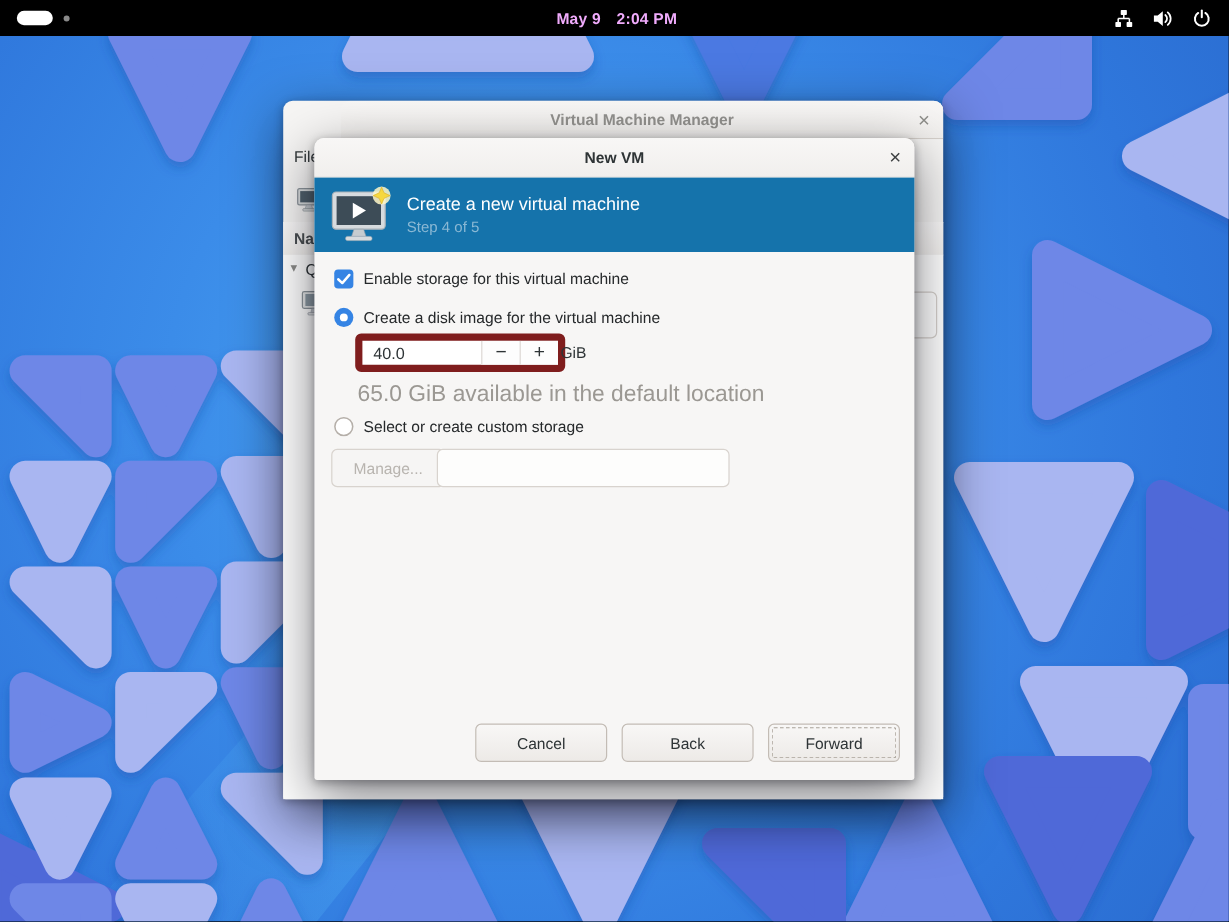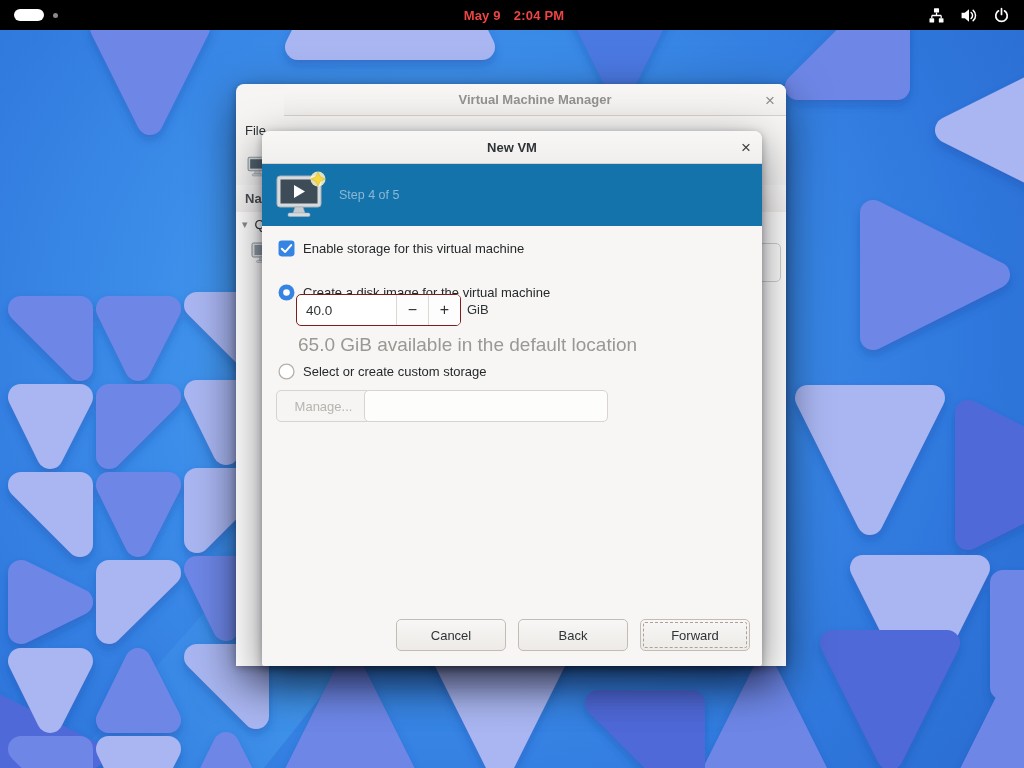--- a/index.html
+++ b/index.html
@@ -9,21 +9,21 @@
   .desktop{position:absolute;left:0;top:30px;width:1024px;height:738px;
     background:radial-gradient(circle at 42% 42%, #4ba6f2 0%, #3b8ce9 40%, #2f77dc 75%, #2a6cd0 100%);}
   .desktop svg{position:absolute;left:0;top:0;}
   
   .topbar{position:absolute;left:0;top:0;width:1024px;height:30px;background:#000;display:flex;
     align-items:center;justify-content:space-between;z-index:50;}
   .tb-left{display:flex;align-items:center;gap:9px;padding-left:14px;height:100%;}
   .pill{display:block;width:30px;height:12px;border-radius:7px;background:#fff;}
   .dot{display:block;width:5px;height:5px;border-radius:50%;background:#8a8a8a;}
   .tb-center{position:absolute;left:4px;right:0;margin:auto;width:fit-content;display:flex;gap:13px;
-    color:#ef4444;font-size:13px;font-weight:700;letter-spacing:.2px;}
+    color:#f0abfc;font-size:13px;font-weight:700;letter-spacing:.2px;}
   .tb-right{display:flex;align-items:center;gap:15px;padding-right:14px;height:100%;}
   
   .window{position:absolute;box-shadow:0 14px 44px rgba(0,0,10,.5), 0 2px 8px rgba(0,0,10,.3);
     border-radius:8px 8px 2px 2px;}
   .titlebar{position:absolute;left:0;top:0;right:0;background:linear-gradient(#f8f7f6,#f1efed);
     border-bottom:1px solid #d5d0cb;border-radius:8px 8px 0 0;display:flex;align-items:center;justify-content:center;}
   .title{font-size:13px;font-weight:700;}
   .closebtn{position:absolute;right:11px;top:50%;transform:translateY(-50%);font-size:17px;line-height:1;cursor:default;}
   
   .vmm{left:236px;top:84px;width:550px;height:582px;background:#f6f5f4;}
@@ -37,53 +37,53 @@
   .vmm-colheader{position:absolute;left:0;top:101px;right:0;height:27px;background:linear-gradient(#fbfafa,#f3f1ef);
     border-bottom:1px solid #d9d5d1;display:flex;align-items:center;padding-left:9px;}
   .vmm-colheader span{font-size:13px;font-weight:700;color:#4a4f52;}
   .vmm-list{position:absolute;left:0;top:128px;right:0;bottom:0;background:#fff;}
   .vmm-row{position:absolute;left:6px;top:5px;display:flex;align-items:center;gap:7px;font-size:13px;color:#2e3436;}
   .expander{color:#8b8b88;font-size:11px;line-height:1;}
   .vm-row-icon{position:absolute;left:14px;top:28px;}
   .partial-entry{position:absolute;left:490px;top:31px;width:53px;height:37px;background:#fff;
     border:1px solid #d5d0cb;border-radius:5px;}
   
-  .dialog{left:262px;top:115px;width:500px;height:535px;background:#f7f6f5;z-index:10;margin-top:16px;}
+  .dialog{left:262px;top:115px;width:500px;height:535px;background:#f7f6f5;z-index:10;}
   .dialog .titlebar{height:32px;}
   .dialog .title{color:#2e3436;}
   .dialog .closebtn{color:#3c3f41;}
   .wizard-header{position:absolute;left:0;top:33px;right:0;height:62px;background:#1573ab;
     display:flex;align-items:center;}
   .wizard-icon{margin-left:12px;}
   .wizard-text{margin-left:13px;display:flex;flex-direction:column;gap:3px;}
   .wizard-title{color:#fff;font-size:15px;font-weight:400;}
   .wizard-step{color:#8ab8d4;font-size:12.5px;}
   .drow{position:absolute;display:flex;align-items:center;}
   .ctl-label{font-size:13px;color:#26292b;}
   .hint{position:absolute;font-size:19px;color:#9b9893;}
-  .spin{position:absolute;display:flex;height:32px;background:#fff;border:1px solid #7f1d1d;border-radius:5px;
+  .spin{position:absolute;display:flex;height:32px;background:#fff;border:6px solid #7f1d1d;border-radius:5px;
     box-sizing:border-box;overflow:hidden;justify-content:space-between;}
   .spin input{width:90px;border:none;outline:none;padding:0 0 0 9px;font-size:13.5px;color:#2e3436;
     font-family:inherit;background:transparent;}
   .spin-btn{width:31px;display:flex;align-items:center;justify-content:center;border-left:1px solid #ddd8d4;
     font-size:16px;color:#2e3436;background:#fdfdfd;cursor:default;user-select:none;}
   .unit{position:absolute;font-size:13px;color:#2e3436;}
   .btn{display:flex;align-items:center;justify-content:center;height:32px;box-sizing:border-box;
     background:linear-gradient(#f8f7f6,#edeae7);border:1px solid #c3bcb5;border-radius:5px;
     font-size:13px;color:#2e3436;cursor:default;}
   .btn.disabled{background:#f6f5f4;border-color:#d8d3ce;color:#b8b4af;}
   .btn.focused{outline:1px dashed #a9a299;outline-offset:-4px;}
   .dis-entry{position:absolute;background:#fdfdfc;border:1px solid #d8d3ce;border-radius:5px;box-sizing:border-box;
     height:32px;}
   .dis-entry input{width:100%;height:100%;border:none;outline:none;background:transparent;}
   .actions{position:absolute;right:12px;top:488px;display:flex;gap:12px;}
   .actions .btn{width:110px;}
   
   .row-check{left:16px;top:109px;gap:8px;}
-  .row-radio1{left:16px;top:153px;gap:8px;justify-content:space-between;}
+  .row-radio1{left:16px;top:141px;gap:8px;justify-content:space-between;}
   .row-radio2{left:16px;top:232px;gap:8px;}
   .spinpos{left:34px;top:163px;}
   .unitpos{left:205px;top:171px;}
   .hintpos{left:36px;top:203px;}
   .manage-btn{position:absolute;left:14px;top:259px;width:95px;}
   .custom-entry{left:102px;top:259px;width:244px;}
 </style>
 </head>
 <body>
 
@@ -220,20 +220,21 @@
       <svg class="wizard-icon" width="52" height="48" viewBox="0 0 52 48">
         <rect x="3" y="5" width="44" height="31" rx="3" fill="#d7dbde" stroke="#aab2b8"></rect>
         <rect x="6.5" y="8.5" width="37" height="24" fill="#3d4c57"></rect>
         <polygon points="20,14 20,27 31,20.5" fill="#ffffff"></polygon>
         <polygon points="21,36 29,36 31,42 19,42" fill="#c6ccd0" stroke="#9aa3ab" stroke-width="0.5"></polygon>
         <rect x="14" y="42" width="22" height="3.5" rx="1.5" fill="#d7dbde" stroke="#aab2b8" stroke-width="0.5"></rect>
         <circle cx="44" cy="8" r="7.5" fill="#fff8c8" opacity="0.85"></circle>
         <path d="M44 1 L46 5.7 L51 8 L46 10.3 L44 15 L42 10.3 L37 8 L42 5.7 Z" fill="#f6d83f" stroke="#ddb52f" stroke-width="0.6"></path>
       </svg>
       <div class="wizard-text">
+        <span class="wizard-title">Create a new virtual machine</span>
         <span class="wizard-step">Step 4 of 5</span>
       </div>
     </div>
 
     <div class="drow row-check">
       <svg width="17" height="17" viewBox="0 0 16 16">
         <rect x="0.5" y="0.5" width="15" height="15" rx="3" fill="#3584e4"></rect>
         <path d="M3.6 8.2 L6.8 11.2 L12.4 4.8" stroke="#fff" stroke-width="1.9" fill="none" stroke-linecap="round" stroke-linejoin="round"></path>
       </svg>
       <span class="ctl-label">Enable storage for this virtual machine</span>

